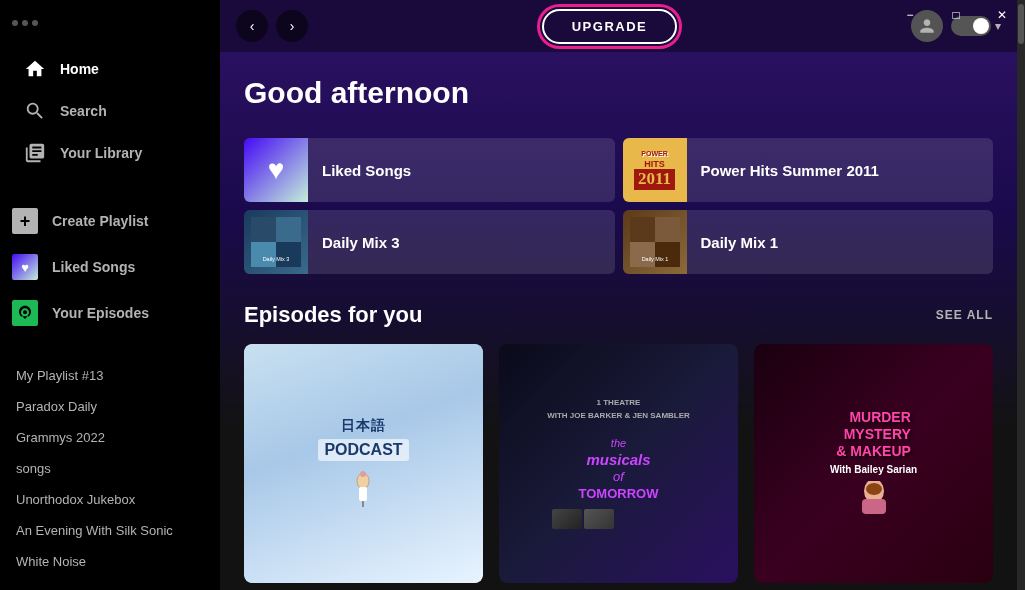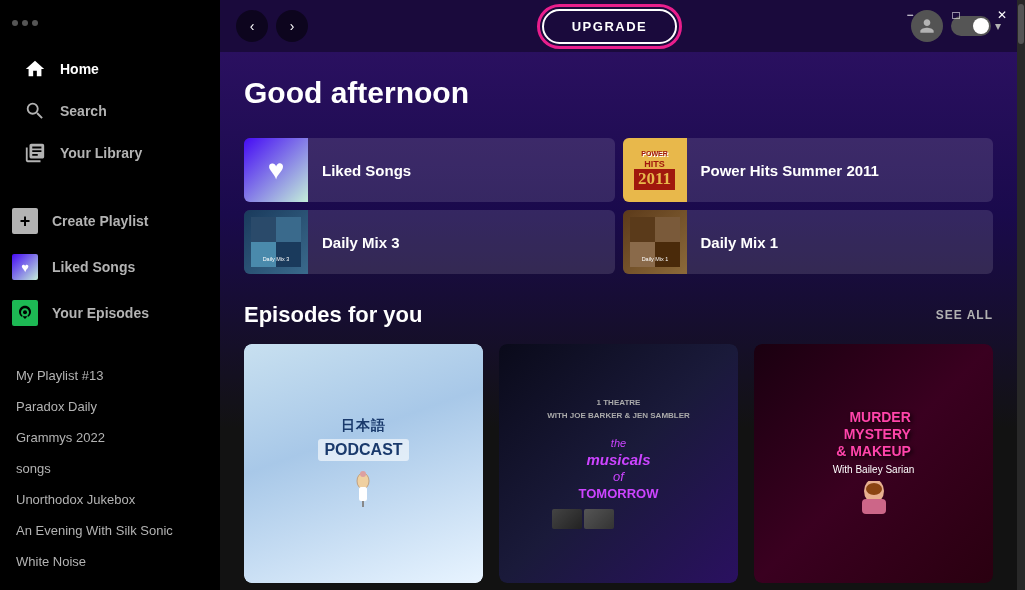--- a/index.html
+++ b/index.html
@@ -627,21 +627,21 @@
                 </div>
               </div>
             </div>
           </div>
         </div>
 
         <div class="episode-card">
           <div class="episode-thumb">
             <div class="ep-thumb-3">
               <div style="font-size:14px;font-weight:900;color:#ff44aa;text-shadow:2px 2px 4px rgba(0,0,0,0.8);line-height:1.2;text-align:right;">MURDER<br>MYSTERY<br>&amp; MAKEUP</div>
-              <div style="font-size:10px;font-weight:400;color:#fff;margin-top:4px;">With Bailey Sarian</div>
+              <div style="font-size:10px;font-weight:700;color:#fff;margin-top:4px;">With Bailey Sarian</div>
               <div style="margin-top:6px;">
                 <svg width="40" height="35" viewBox="0 0 40 35">
                   <ellipse cx="20" cy="10" rx="10" ry="12" fill="#e8b090"></ellipse>
                   <rect x="8" y="18" width="24" height="15" rx="4" fill="#cc6688"></rect>
                   <ellipse cx="20" cy="8" rx="8" ry="6" fill="#8b4513"></ellipse>
                 </svg>
               </div>
             </div>
           </div>
         </div>

